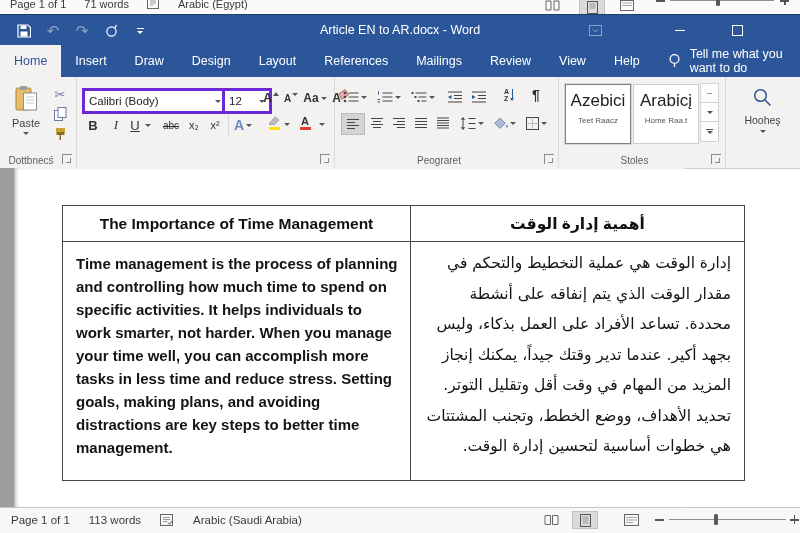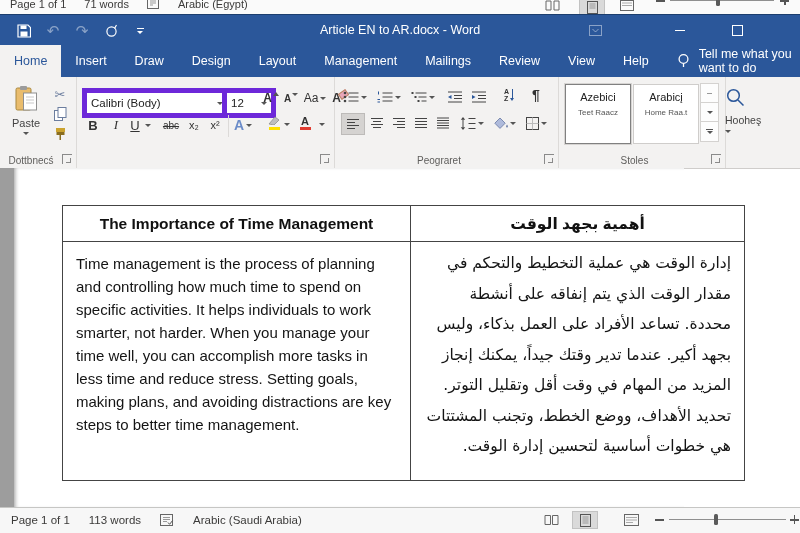--- a/index.html
+++ b/index.html
@@ -35,39 +35,39 @@
   .group{position:absolute;top:0;bottom:0;border-right:1px solid #dcdad8;}
   .glabel{position:absolute;left:0;right:14px;bottom:2px;text-align:center;font-size:10px;color:#5f5e5c;}
   .launcher{position:absolute;right:4px;bottom:4px;width:9px;height:9px;border-left:1px solid #8a8a8a;
             border-top:1px solid #8a8a8a;}
   .launcher::after{content:"";position:absolute;right:1px;bottom:1px;width:4px;height:4px;
             border-right:1.5px solid #8a8a8a;border-bottom:1.5px solid #8a8a8a;}
   .chev{width:0;height:0;border-left:3px solid transparent;border-right:3px solid transparent;
         border-top:3.5px solid #555;display:inline-block;}
   .chev.w{border-top-color:#fff;}
   .rbtn{position:absolute;display:flex;align-items:center;justify-content:center;height:20px;}
-  .combo{position:absolute;background:#fff;border:5px solid #6d28d9;height:20px;display:flex;
+  .combo{position:absolute;background:#fff;border:3px solid #6d28d9;height:20px;display:flex;
          align-items:center;justify-content:space-between;padding:0 4px;font-size:11.5px;color:#222;}
   .sep-v{position:absolute;width:1px;background:#dcdad8;}
   .selbtn{background:#d5d3d1;border:1px solid #bdbbb9;}
   .fA{font-weight:bold;font-size:12px;color:#333;}
   .stylecard{position:absolute;top:7px;height:58px;background:#fff;text-align:center;}
-  .stylecard .t{font-size:11px;color:#222;margin-top:6px;}
+  .stylecard .t{font-size:17px;color:#222;margin-top:6px;}
   .stylecard .s{font-size:8px;color:#555;margin-top:5px;}
   .sarr{position:absolute;width:17px;height:19px;background:#fdfdfd;border:1px solid #d4d2d0;
         display:flex;align-items:center;justify-content:center;margin-top:-1px;}
   .underbar{display:block;width:11px;height:3px;margin-top:0px;}
   
   .docarea{position:absolute;left:0;top:168px;width:684px;bottom:25px;background:#9d9d9d;}
   .page{position:absolute;left:14px;top:0;right:0;bottom:0;background:#fff;
         box-shadow:inset 3px 0 4px -2px rgba(0,0,0,.4);}
   .dtable{position:absolute;left:48px;top:37px;width:681px;border:1px solid #444;}
   .trow{display:flex;}
   .tcell{box-sizing:border-box;}
-  .c-en{width:348px;border-right:1px solid #444;}
+  .c-en{width:348px;border-right:1px solid #444;font-weight:bold;}
   .c-ar{width:333px;}
   .h-row{height:35px;border-bottom:1px solid #444;}
   .h-cell{display:flex;align-items:center;justify-content:center;font-weight:bold;font-size:15.5px;color:#111;}
   .b-row{height:238px;}
   .b-en{padding:10px 12px 0 13px;font-size:15px;line-height:23px;color:#141414;}
   .b-ar{direction:rtl;text-align:right;padding:6px 13px 0 10px;font-size:15.5px;line-height:30.5px;
         color:#141414;font-family:"DejaVu Sans",sans-serif;}
   
   .statusbar{position:absolute;left:0;bottom:0;width:800px;height:25px;background:#f7f7f7;
              border-top:1px solid #c6c6c4;font-size:11.5px;color:#3b3a39;}
@@ -159,21 +159,21 @@
         <span class="maxbox"></span>
       </span>
   </div>
 
   <div class="tabsbar">
     <span class="tab active">Home</span>
     <span class="tab">Insert</span>
     <span class="tab">Draw</span>
     <span class="tab">Design</span>
     <span class="tab">Layout</span>
-    <span class="tab">Management</span>
+    <span class="tab">References</span>
     <span class="tab">Mailings</span>
     <span class="tab">Review</span>
     <span class="tab">View</span>
     <span class="tab">Help</span>
     <span class="tellme">
       <span style="display:inline-flex;">
         <svg width="13" height="17">
             <circle cx="6.5" cy="6" r="4.4" fill="none" stroke="#fff" stroke-width="1.3"></circle>
             <path d="M6.5 10.5v3.5" stroke="#fff" stroke-width="1.3"></path>
           </svg>
@@ -225,21 +225,21 @@
       </div>
       <span class="rbtn" style="left:186px;top:11px;width:18px;">
         <span class="fA">A</span>
           <span style="width:0;height:0;border-left:3px solid transparent;border-right:3px solid transparent;border-bottom:4px solid #555;margin:-8px 0 0 1px;"></span>
       </span>
       <span class="rbtn" style="left:206px;top:11px;width:18px;">
         <span class="fA" style="font-size:10px;">A</span>
           <span class="chev" style="margin:-8px 0 0 1px;"></span>
       </span>
       <span class="rbtn" style="left:226px;top:11px;width:26px;gap:2px;">
-        <span class="fA" style="font-weight:normal;text-align:right;">Aa</span>
+        <span class="fA" style="font-weight:bold;text-align:right;">Aa</span>
           <span class="chev"></span>
       </span>
       <span class="rbtn" style="left:254px;top:11px;width:20px;">
         <span class="fA">A</span>
           <span style="width:7px;height:5px;background:#e8a7b8;border:1px solid #b86;transform:rotate(-35deg);margin:-7px 0 0 -2px;"></span>
       </span>
 
       <span class="rbtn" style="left:9px;top:38px;width:16px;font-weight:bold;font-size:13px;color:#333;">B</span>
       <span class="rbtn" style="left:33px;top:38px;width:14px;font-size:13px;color:#333;font-family:'Liberation Serif',serif;font-style:italic;">I</span>
       <span class="rbtn" style="left:51px;top:38px;width:16px;font-size:13px;color:#333;text-decoration:underline;">U</span>
@@ -389,39 +389,39 @@
         </span>
       <span class="sarr" style="left:142px;top:45px;flex-direction:column;gap:1px;">
           <span style="width:7px;height:1px;background:#555;"></span>
           <span class="chev"></span>
         </span>
       <div class="glabel">Stoles</div>
       <span class="launcher"></span>
     </div>
 
     <div class="group" style="left:725px;width:75px;border-right:none;">
-      <div style="position:absolute;left:0;right:0;top:10px;display:flex;flex-direction:column;align-items:flex-start;gap:4px;">
+      <div style="position:absolute;left:0;right:0;top:10px;display:flex;flex-direction:column;align-items:center;gap:4px;">
         <span>
           <svg width="21" height="21">
               <circle cx="8.5" cy="8.5" r="5.8" fill="none" stroke="#2b579a" stroke-width="1.5"></circle>
               <path d="M13 13l5.5 5.5" stroke="#2b579a" stroke-width="1.5"></path>
             </svg>
         </span>
         <span style="font-size:10.5px;color:#444;">Hooheş</span>
         <span class="chev"></span>
       </div>
     </div>
   </div>
 
   <div class="docarea">
     <div class="page">
       <div class="dtable">
         <div class="trow h-row">
           <div class="tcell c-en h-cell">The Importance of Time Management</div>
-          <div class="tcell c-ar h-cell" dir="rtl">أهمية بجهد الوقت</div>
+          <div class="tcell c-ar h-cell" dir="rtl">أهمية إدارة الوقت</div>
         </div>
         <div class="trow b-row">
           <div class="tcell c-en b-en">Time management is the process of planning and controlling how much time to spend on specific activities. It helps individuals to work smarter, not harder. When you manage your time well, you can accomplish more tasks in less time and reduce stress. Setting goals, making plans, and avoiding distractions are key steps to better time management.</div>
           <div class="tcell c-ar b-ar" dir="rtl">إدارة الوقت هي عملية التخطيط والتحكم في مقدار الوقت الذي يتم إنفاقه على أنشطة محددة. تساعد الأفراد على العمل بذكاء، وليس بجهد أكير. عندما تدير وقتك جيداً، يمكنك إنجاز المزيد من المهام في وقت أقل وتقليل التوتر. تحديد الأهداف، ووضع الخطط، وتجنب المشتتات هي خطوات أساسية لتحسين إدارة الوقت.</div>
         </div>
       </div>
     </div>
   </div>
 
   <div class="statusbar">

